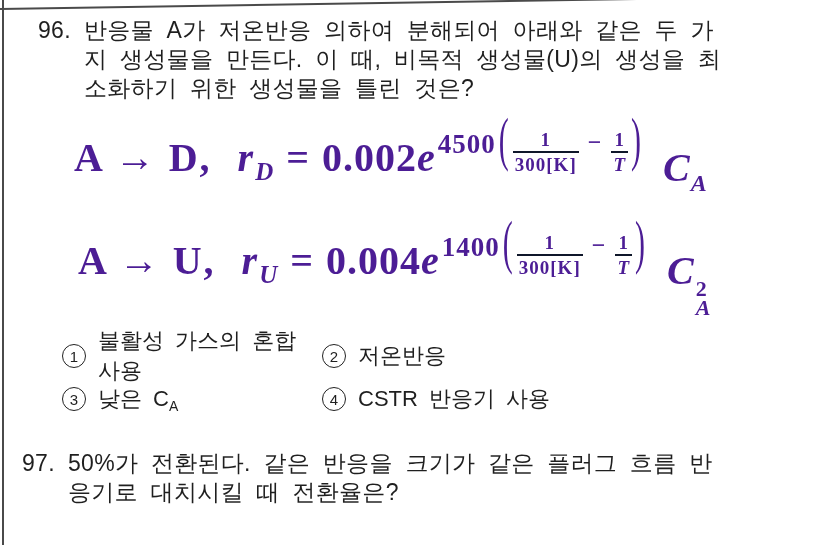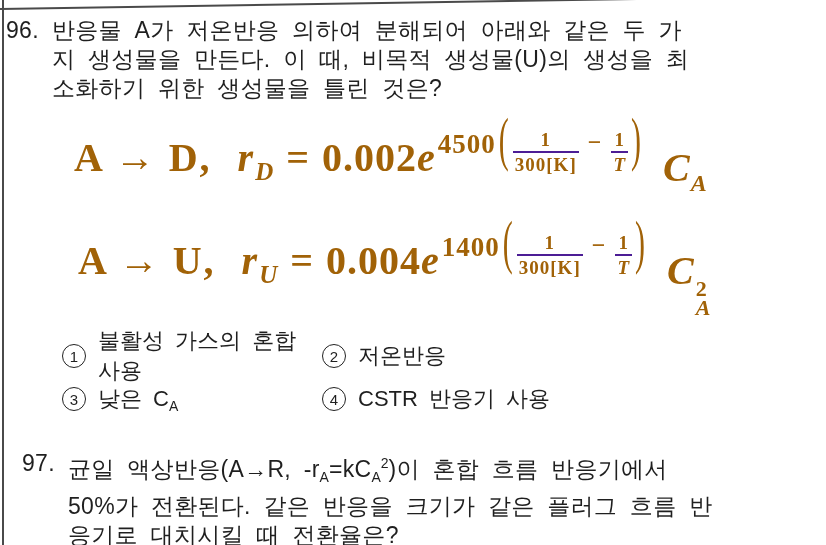--- a/index.html
+++ b/index.html
@@ -43,21 +43,21 @@
   .sub-inline { font-size: 14px; vertical-align: -5px; letter-spacing: 0; }
   .sup-inline { font-size: 14px; vertical-align: 9px; letter-spacing: 0; }
 
   
   .equation {
     position: absolute;
     white-space: nowrap;
     font-family: "Liberation Serif", "DejaVu Serif", serif;
     font-size: 40px;
     font-weight: 600;
-    color: #a16207;
+    color: #4c1d95;
     letter-spacing: 1px;
   }
   .ital { font-style: italic; }
   .rx { letter-spacing: 2px; margin-right: 26px; }
   .vsub { font-size: 25px; vertical-align: -9px; margin-left: 1px; }
   .eqsign { margin: 0 12px; }
   .expblock {
     display: inline-flex;
     vertical-align: 18px;
     margin-left: 2px;
@@ -70,21 +70,21 @@
     padding: 0 1px;
   }
   .frac {
     display: inline-flex;
     flex-direction: column;
     align-items: center;
     font-size: 19px;
     line-height: 1.15;
     margin: 0 2px;
   }
-  .fden { border-top: 2px solid #4c1d95; padding: 1px 2px 0; }
+  .fden { border-top: 2px solid #0f172a; padding: 1px 2px 0; }
   .fminus { font-size: 24px; margin: 0 7px; }
   .conc { display: inline-block; transform: translateY(10px); margin-left: 20px; }
   .concC { font-size: 40px; }
   .concsub { font-size: 24px; vertical-align: -10px; }
   .concstack {
     display: inline-flex;
     flex-direction: column;
     align-items: flex-start;
     font-size: 22px;
     line-height: 0.85;
@@ -123,21 +123,21 @@
   .optsub { font-size: 14px; vertical-align: -5px; }
 </style>
 </head>
 <body>
 
 <div class="sheet">
 
   <div class="top-rule"></div>
   <div class="left-rule"></div>
 
-  <div class="question" style="left:6px; top:16px;">
+  <div class="question" style="left:38px; top:16px;">
     <div class="qnum">96.</div>
     <div class="qtext">
       <div>반응물 A가 저온반응 의하여 분해되어 아래와 같은 두 가</div>
       <div>지 생성물을 만든다. 이 때, 비목적 생성물(U)의 생성을 최</div>
       <div>소화하기 위한 생성물을 틀린 것은?</div>
     </div>
   </div>
 
   <div class="equation" style="left:74px; top:129px;">
     <span class="rx">A → D,</span><span class="ital">r</span><span class="vsub ital">D</span><span class="eqsign">=</span><span>0.002</span><span class="ital">e</span><span class="expblock">
@@ -191,19 +191,18 @@
     </div>
     <div class="option">
       <span class="marker">4</span>
       <span>CSTR 반응기 사용</span>
     </div>
   </div>
 
   <div class="question" style="left:22px; top:449px;">
     <div class="qnum">97.</div>
     <div class="qtext">
-      <div><span>균일 액상반응(A→R, -r</span><span class="sub-inline">A</span><span>=kC</span><span class="sub-inline">A</span><span class="sup-inline">2</span><span>)이 혼합 흐름 반응기에서</span></div>
       <div>50%가 전환된다. 같은 반응을 크기가 같은 플러그 흐름 반</div>
       <div>응기로 대치시킬 때 전환율은?</div>
     </div>
   </div>
 
 </div>
 
 </body></html>

